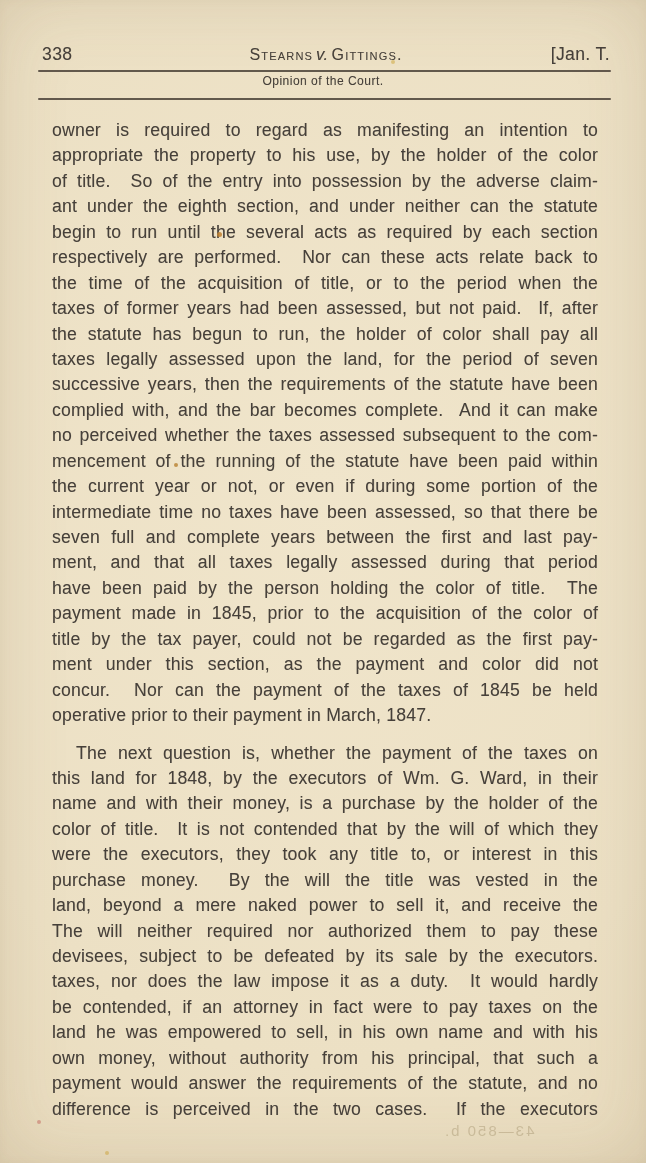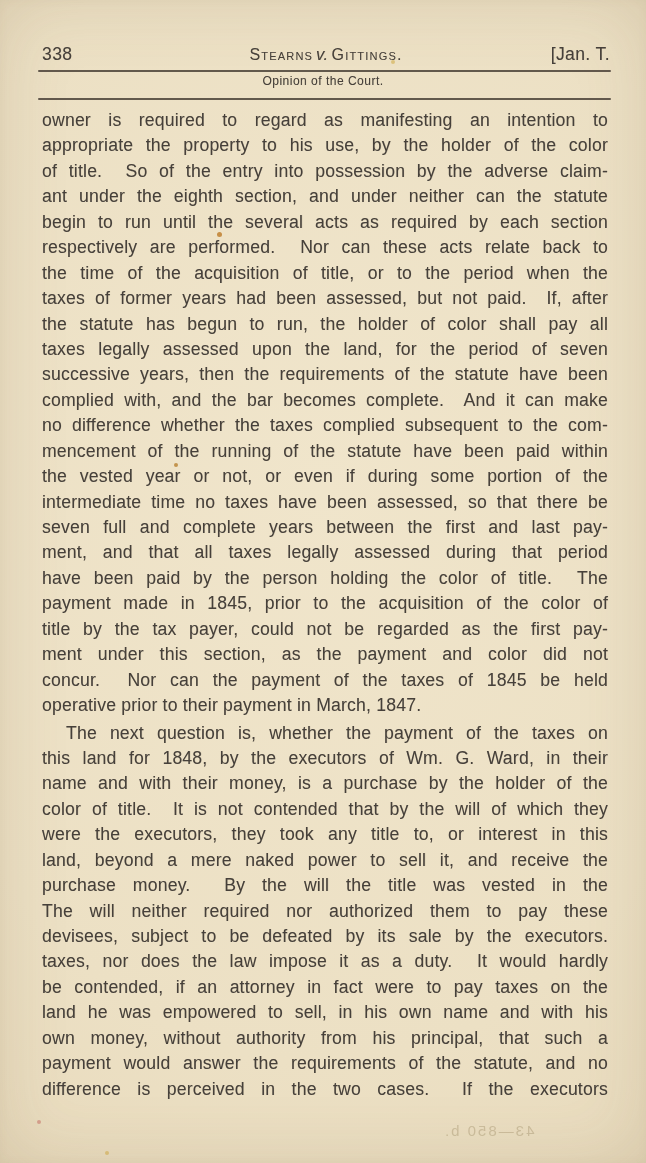--- a/index.html
+++ b/index.html
@@ -44,21 +44,21 @@
     text-align: center; font-size: 12px; letter-spacing: 0.5px;
     color: #46403a; text-shadow: 0.3px 0.3px 0 rgba(70,60,50,0.22);
   }
   
   .body-text {
     position: absolute; top: 106px; left: 40px; width: 570px;
     font-size: 17.6px; line-height: 25.45px;
     letter-spacing: 0.2px;
     text-shadow: 0.3px 0.3px 0 rgba(70,60,50,0.22);
   }
-  .para { margin: 2px; }
+  .para { margin: 12px; }
   .line {
     white-space: pre-wrap;
     text-align: justify;
     text-align-last: justify;
     height: 25.45px; overflow: visible;
   }
   .line.indent { padding-left: 24px; }
   .line.last-left { text-align-last: left; }
   
   .speck { position: absolute; border-radius: 50%; pointer-events: none; }
@@ -94,41 +94,41 @@
         <div class="line">of title.  So of the entry into possession by the adverse claim-</div>
         <div class="line">ant under the eighth section, and under neither can the statute</div>
         <div class="line">begin to run until the several acts as required by each section</div>
         <div class="line">respectively are performed.  Nor can these acts relate back to</div>
         <div class="line">the time of the acquisition of title, or to the period when the</div>
         <div class="line">taxes of former years had been assessed, but not paid.  If, after</div>
         <div class="line">the statute has begun to run, the holder of color shall pay all</div>
         <div class="line">taxes legally assessed upon the land, for the period of seven</div>
         <div class="line">successive years, then the requirements of the statute have been</div>
         <div class="line">complied with, and the bar becomes complete.  And it can make</div>
-        <div class="line">no difference whether the taxes complied subsequent to the com-</div>
+        <div class="line">no perceived whether the taxes assessed subsequent to the com-</div>
         <div class="line">mencement of the running of the statute have been paid within</div>
-        <div class="line">the vested year or not, or even if during some portion of the</div>
+        <div class="line">the current year or not, or even if during some portion of the</div>
         <div class="line">intermediate time no taxes have been assessed, so that there be</div>
         <div class="line">seven full and complete years between the first and last pay-</div>
         <div class="line">ment, and that all taxes legally assessed during that period</div>
         <div class="line">have been paid by the person holding the color of title.  The</div>
         <div class="line">payment made in 1845, prior to the acquisition of the color of</div>
         <div class="line">title by the tax payer, could not be regarded as the first pay-</div>
         <div class="line">ment under this section, as the payment and color did not</div>
         <div class="line">concur.  Nor can the payment of the taxes of 1845 be held</div>
         <div class="line last-left">operative prior to their payment in March, 1847.</div>
       </div>
       <div class="para">
         <div class="line indent">The next question is, whether the payment of the taxes on</div>
         <div class="line">this land for 1848, by the executors of Wm. G. Ward, in their</div>
         <div class="line">name and with their money, is a purchase by the holder of the</div>
         <div class="line">color of title.  It is not contended that by the will of which they</div>
         <div class="line">were the executors, they took any title to, or interest in this</div>
+        <div class="line">purchase money.  By the will the title was vested in the</div>
         <div class="line">land, beyond a mere naked power to sell it, and receive the</div>
-        <div class="line">purchase money.  By the will the title was vested in the</div>
         <div class="line">The will neither required nor authorized them to pay these</div>
         <div class="line">devisees, subject to be defeated by its sale by the executors.</div>
         <div class="line">taxes, nor does the law impose it as a duty.  It would hardly</div>
         <div class="line">be contended, if an attorney in fact were to pay taxes on the</div>
         <div class="line">land he was empowered to sell, in his own name and with his</div>
         <div class="line">own money, without authority from his principal, that such a</div>
         <div class="line">payment would answer the requirements of the statute, and no</div>
         <div class="line">difference is perceived in the two cases.  If the executors</div>
       </div>
     </div>

